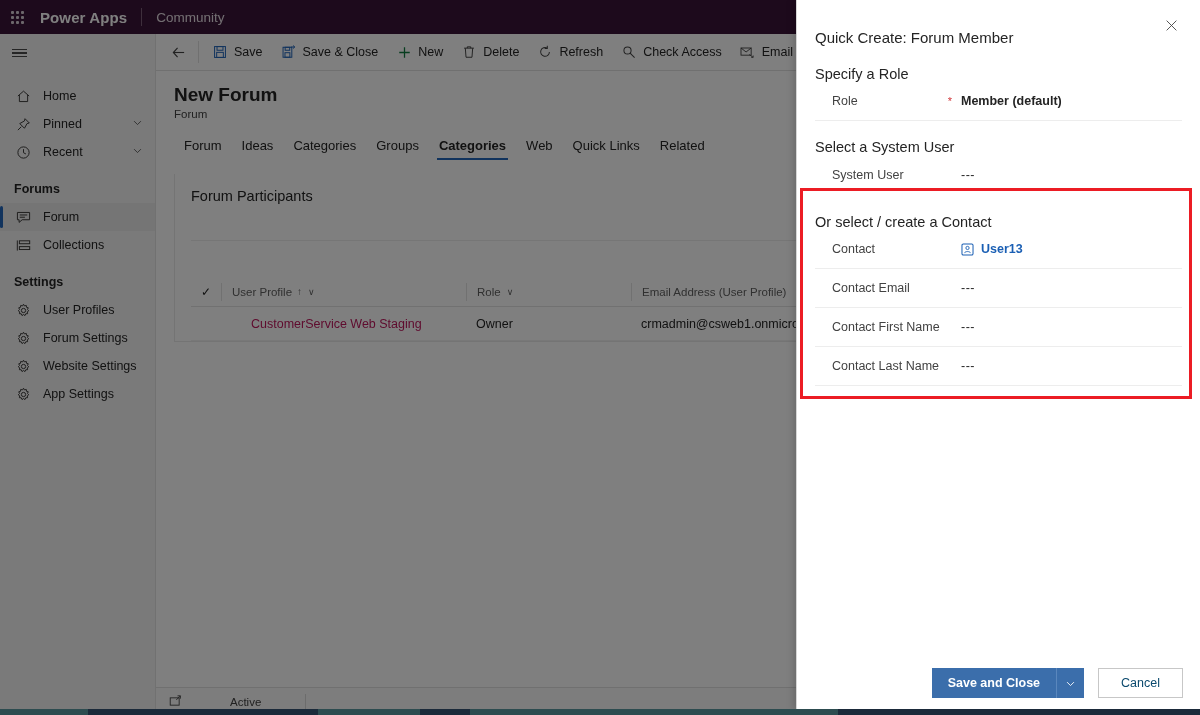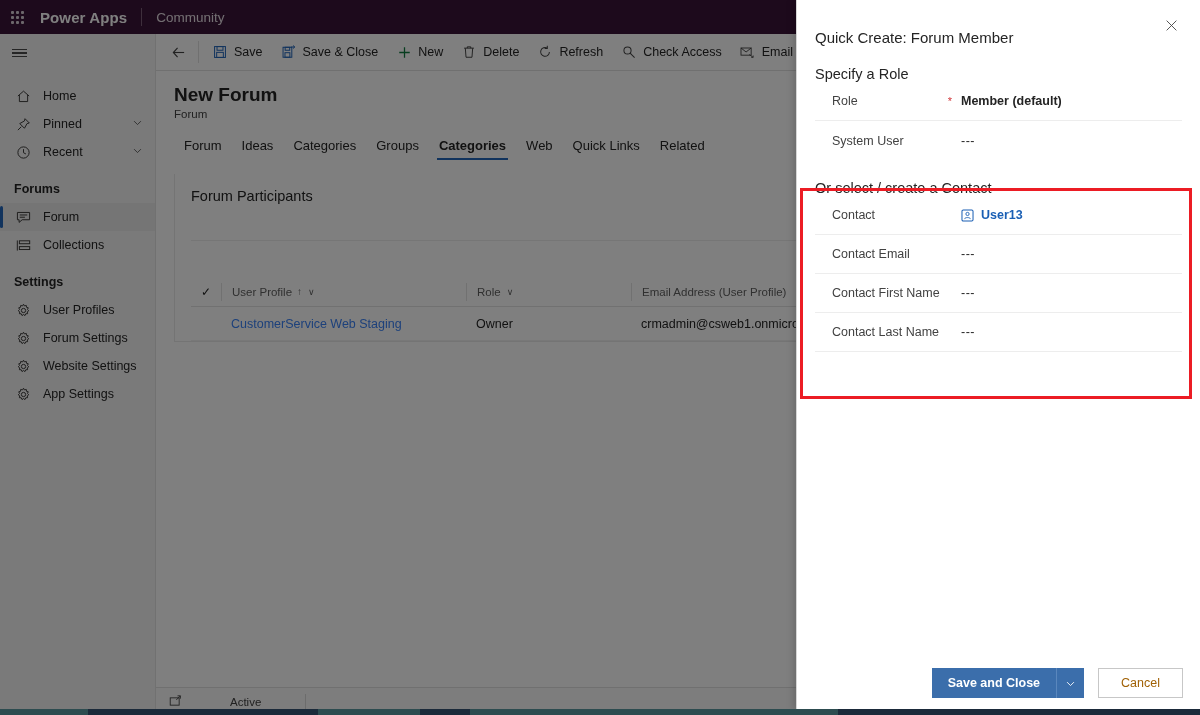--- a/index.html
+++ b/index.html
@@ -137,21 +137,21 @@
   .gh-cell .sortarrow { margin-left: 5px; font-size: 10px; }
   .gh-cell .chev { margin-left: 6px; font-size: 9px; }
 
   .grid-row {
     display: flex; align-items: center; height: 34px;
     border-bottom: 1px solid #f0f0f0; margin: 0 16px;
     font-size: 12.5px; color: #242424;
   }
   .gr-check { width: 30px; }
   .gr-cell { padding-left: 10px; display: flex; align-items: center; height: 100%; }
-  .gr-link { color: #3b82f6; cursor: pointer; }
+  .gr-link { color: #be185d; cursor: pointer; margin-left: 20px; }
 
   .col-1 { width: 245px; }
   .col-2 { width: 165px; }
   .col-3 { width: 195px; gap: 16px; }
   .col-4 { width: 190px; }
 
   .statusbar {
     position: absolute; bottom: 0; left: 0; width: 1044px; height: 28px;
     border-top: 1px solid #e1e1e1; background: #fafafa;
     display: flex; align-items: center; padding-left: 8px;
@@ -214,21 +214,21 @@
     font-size: 12.5px; font-weight: 700; border: 0;
     padding: 0 16px; cursor: pointer;
     display: flex; align-items: center;
   }
   .btn-split {
     height: 30px; width: 28px; background: #3b6eab; color: #ffffff;
     border: 0; border-left: 1px solid #5a87bd; cursor: pointer;
     display: flex; align-items: center; justify-content: center; font-size: 10px;
   }
   .btn-secondary {
-    height: 30px; background: #ffffff; color: #a16207;
+    height: 30px; background: #ffffff; color: #0c4a6e;
     font-size: 12.5px; border: 1px solid #c7c7c7;
     padding: 0 22px; margin-left: 14px; cursor: pointer;
     display: flex; align-items: center;
   }
 
   
   .taskbar {
     position: absolute; bottom: 0; left: 0; width: 1200px; height: 6px;
     background: #1b2a3a;
   }
@@ -534,20 +534,21 @@
       </div>
     </div>
 
     <div class="section-label">Specify a Role</div>
     <div class="field-row">
       <div class="field-label">Role</div>
       <div class="field-req">*</div>
       <div class="field-value">Member (default)</div>
     </div>
 
+    <div class="section-label">Select a System User</div>
     <div class="field-row" style="border-bottom:0;">
       <div class="field-label">System User</div>
       <div class="field-req"></div>
       <div class="field-value empty">---</div>
     </div>
 
     <div class="section-label" style="padding-top:20px;">Or select / create a Contact</div>
 
     <div class="field-row">
       <div class="field-label">Contact</div>

